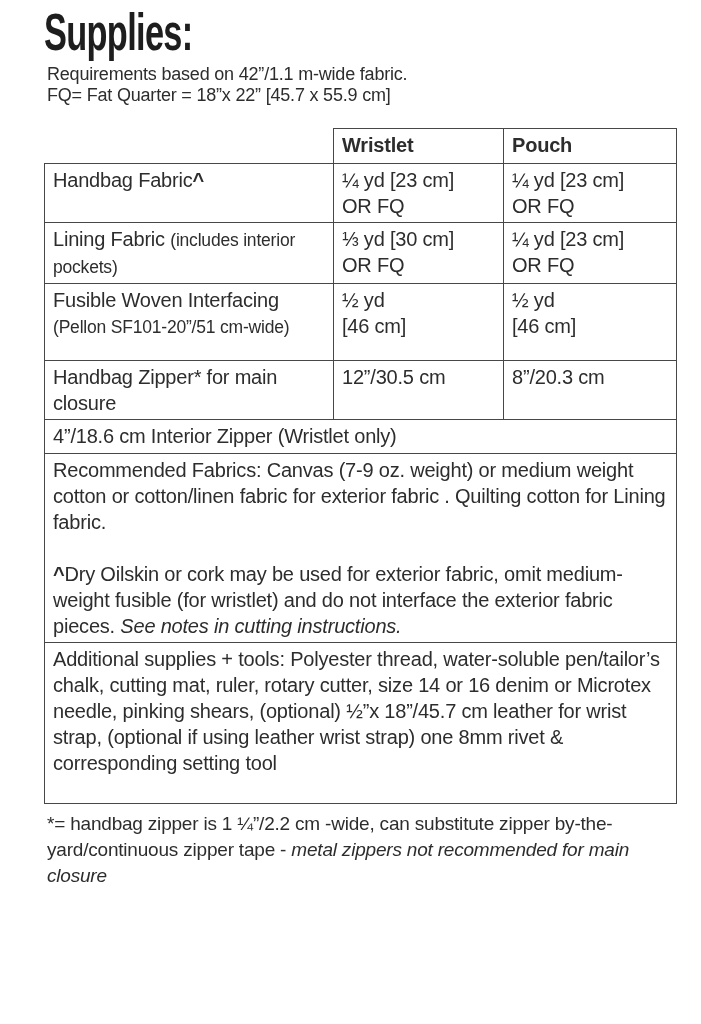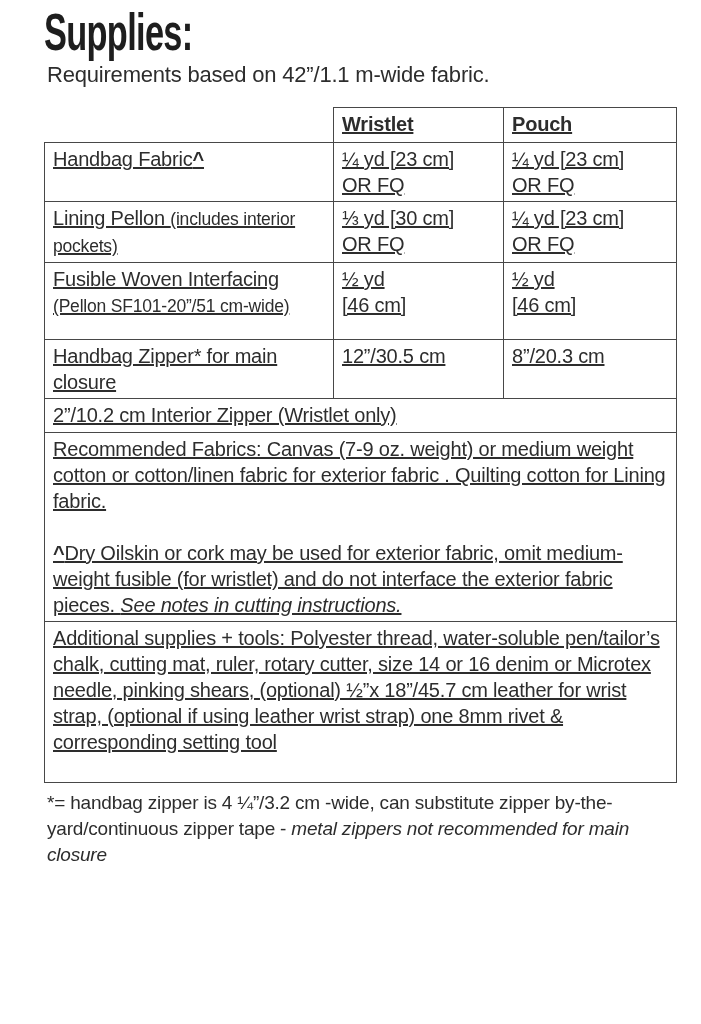--- a/index.html
+++ b/index.html
@@ -21,30 +21,29 @@
     line-height: 52px;
     letter-spacing: -1px;
     transform: scaleX(0.66);
     transform-origin: 0 50%;
     white-space: nowrap;
     color: #1e1e1e;
   }
 
   .intro {
     margin: 6px 16px 0 47px;
-    font-size: 22px;
+    font-size: 18px;
     line-height: 21px;
   }
 
   table.supplies {
     margin: 22px 0 0 44px;
     width: 632px;
     border-collapse: collapse;
     table-layout: fixed;
-    text-decoration: underline;
   }
   col.c-label { width: 289px; }
   col.c-wristlet { width: 170px; }
   col.c-pouch { width: 173px; }
 
   th, td {
     border: 1px solid #474747;
     vertical-align: top;
     text-align: left;
     padding: 3px 9px 3px 8px;
@@ -83,20 +82,21 @@
 </style>
 </head>
 <body>
 
 <div class="page">
 
   <h1 class="doc-title">Supplies:</h1>
 
   <div class="intro">
     <div>Requirements based on 42”/1.1 m-wide fabric.</div>
+    <div>FQ= Fat Quarter = 18”x 22” [45.7 x 55.9 cm]</div>
   </div>
 
   <table class="supplies">
     <colgroup>
       <col class="c-label">
       <col class="c-wristlet">
       <col class="c-pouch">
     </colgroup>
 
     <tbody>
@@ -108,21 +108,21 @@
 
     <tr class="r-exterior">
       <td><span>Handbag Fabric</span><span class="caret">^</span></td>
       <td class="qty">¼ yd [23 cm]
 OR FQ</td>
       <td class="qty">¼ yd [23 cm]
 OR FQ</td>
     </tr>
 
     <tr class="r-lining">
-      <td><span>Lining Pellon </span><span class="small">(includes interior pockets)</span></td>
+      <td><span>Lining Fabric </span><span class="small">(includes interior pockets)</span></td>
       <td class="qty">⅓ yd [30 cm]
 OR FQ</td>
       <td class="qty">¼ yd [23 cm]
 OR FQ</td>
     </tr>
 
     <tr class="r-fusible">
       <td><span>Fusible Woven Interfacing </span><span class="small">(Pellon SF101-20”/51 cm-wide)</span></td>
       <td class="qty">½ yd
 [46 cm]</td>
@@ -131,32 +131,32 @@
     </tr>
 
 
     <tr class="r-zipper">
       <td>Handbag Zipper* for main closure</td>
       <td>12”/30.5 cm</td>
       <td>8”/20.3 cm</td>
     </tr>
 
     <tr class="r-interior">
-      <td colspan="3">2”/10.2 cm Interior Zipper (Wristlet only)</td>
+      <td colspan="3">4”/18.6 cm Interior Zipper (Wristlet only)</td>
     </tr>
 
 
     <tr class="r-recommended">
       <td colspan="3">
         <div>Recommended Fabrics: Canvas (7-9 oz. weight) or medium weight cotton or cotton/linen fabric for exterior fabric . Quilting cotton for Lining fabric.</div>
         <div class="para2"><span class="caret">^</span><span>Dry Oilskin or cork may be used for exterior fabric, omit medium-weight fusible (for wristlet) and do not interface the exterior fabric pieces. </span><span class="em">See notes in cutting instructions.</span></div>
       </td>
     </tr>
 
     <tr class="r-additional">
       <td colspan="3">Additional supplies + tools: Polyester thread, water-soluble pen/tailor’s chalk, cutting mat, ruler, rotary cutter, size 14 or 16 denim or Microtex needle, pinking shears, (optional) ½”x 18”/45.7 cm leather for wrist strap, (optional if using leather wrist strap) one 8mm rivet &amp; corresponding setting tool</td>
     </tr>
   </tbody>
     </table>
 
-  <p class="footnote"><span>*= handbag zipper is 4 ¼”/3.2 cm -wide, can substitute zipper by-the-yard/continuous zipper tape - </span><span class="em">metal zippers not recommended for main closure</span></p>
+  <p class="footnote"><span>*= handbag zipper is 1 ¼”/2.2 cm -wide, can substitute zipper by-the-yard/continuous zipper tape - </span><span class="em">metal zippers not recommended for main closure</span></p>
 
 </div>
 
 </body></html>

